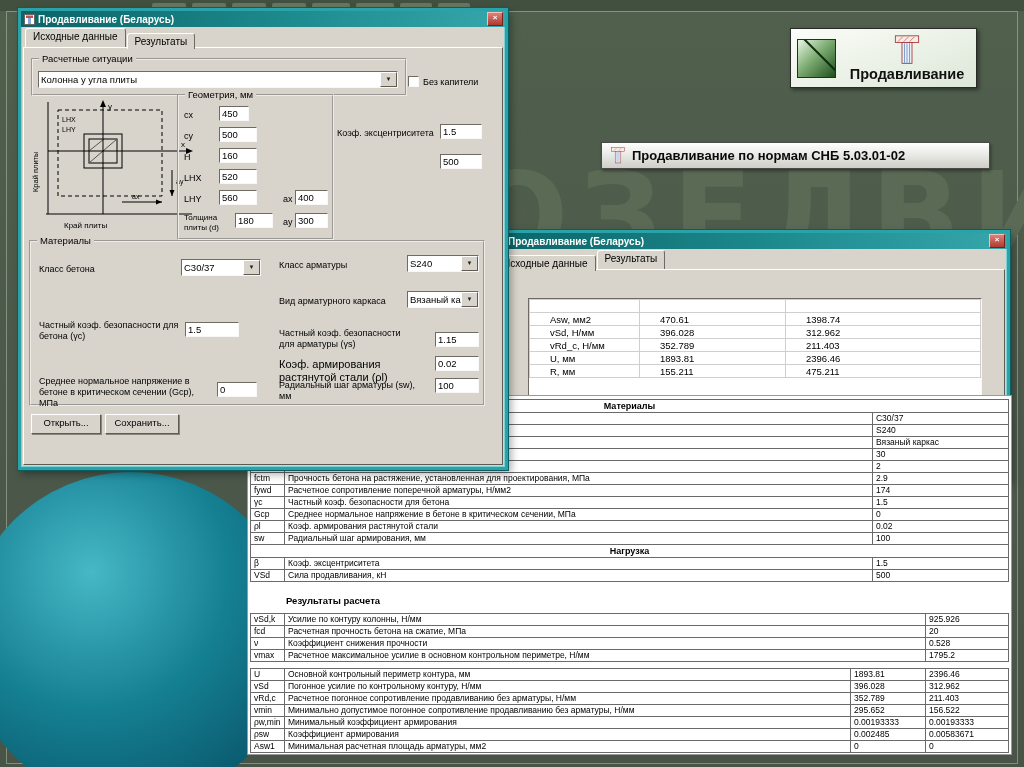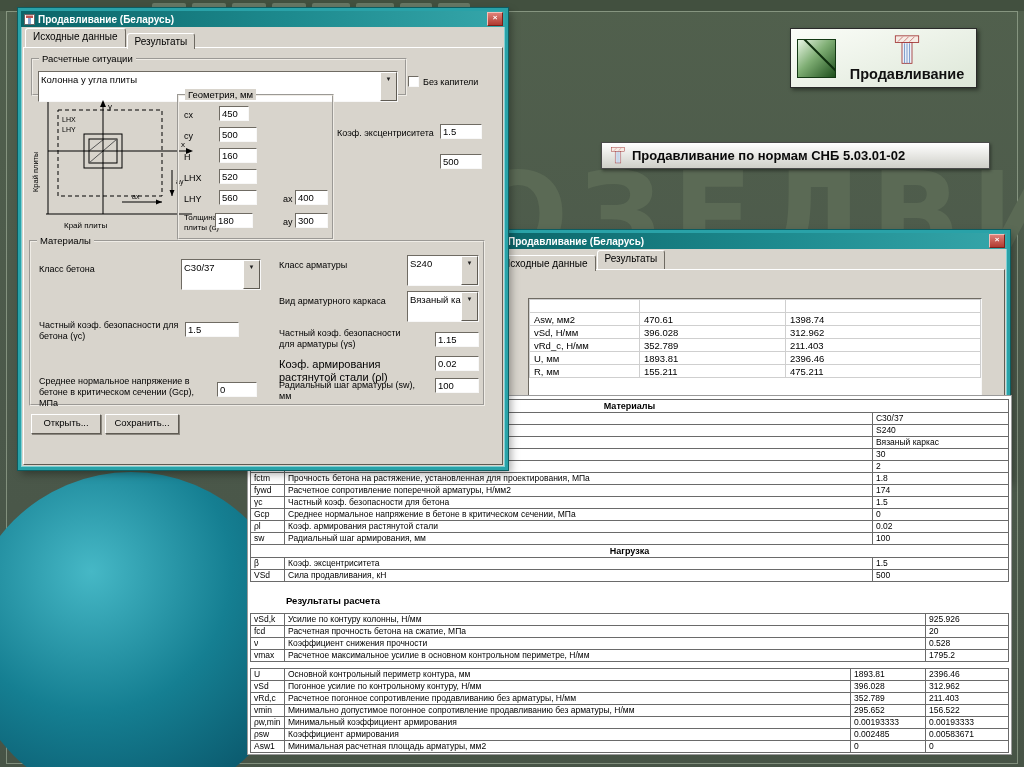--- a/index.html
+++ b/index.html
@@ -50,34 +50,34 @@
   .win1{left:18px;top:8px;width:484px;z-index:20;}
   .win1 .tabpage{height:416px;}
   .win2{left:488px;top:230px;width:522px;height:250px;z-index:5;box-sizing:border-box;}
   .win2 .tabpage{height:206px;}
 
   .grp{position:absolute;border:2px groove #efece6;}
   .grp-lbl{position:absolute;top:-7px;left:6px;background:#d8d4cc;padding:0 3px;font-size:9.5px;white-space:nowrap;}
   .lbl{position:absolute;font-size:9px;line-height:1.2;color:#000;}
   .tb{position:absolute;height:15px;box-sizing:border-box;border:1px solid;border-color:#6f6b63 #f8f8f8 #f8f8f8 #6f6b63;
       background:#fff;font-size:9.5px;padding:0 2px;font-family:inherit;color:#000;}
-  .combo{position:absolute;height:31px;background:#fff;border:1px solid;border-color:#6f6b63 #f8f8f8 #f8f8f8 #6f6b63;
+  .combo{position:absolute;height:17px;background:#fff;border:1px solid;border-color:#6f6b63 #f8f8f8 #f8f8f8 #6f6b63;
       display:flex;box-sizing:border-box;}
   .combo-val{flex:1;font-size:9.5px;padding:2px 2px 0;white-space:nowrap;overflow:hidden;}
   .combo-btn{width:15px;background:#d8d4cc;border:1px solid;border-color:#fff #5f5b53 #5f5b53 #fff;
       font-size:6px;text-align:center;line-height:13px;color:#222;cursor:default;}
   .cbx{width:11px;height:11px;background:#fff;border:1px solid;border-color:#6f6b63 #f8f8f8 #f8f8f8 #6f6b63;box-sizing:border-box;}
   .btn{position:absolute;height:18px;background:#d8d4cc;border:1px solid;border-color:#fff #5f5b53 #5f5b53 #fff;
       box-shadow:1px 1px 0 #8a867e;font-size:9.5px;text-align:center;line-height:16px;cursor:default;}
 
   
   .gridbox{position:absolute;left:34px;top:28px;width:452px;height:168px;background:#fff;
       border:1px solid;border-color:#6f6b63 #f8f8f8 #f8f8f8 #6f6b63;overflow:hidden;}
   .grid{width:100%;border-collapse:collapse;table-layout:fixed;}
-  .grid td{border:1px solid #cfcfcf;height:12px;font-size:9.5px;padding:0 4px;color:#000;
+  .grid td{border:1px solid #cfcfcf;height:12px;font-size:9.5px;padding:0 20px;color:#000;
       white-space:nowrap;overflow:hidden;}
 
   
   .report{position:absolute;left:247px;top:395px;width:765px;height:360px;box-sizing:border-box;z-index:10;
       background:#fff;border:1px solid #9a9a9a;padding:3px 2px;overflow:hidden;color:#000;}
   .rt{width:100%;border-collapse:collapse;table-layout:fixed;}
   .rt td{border:1px solid #6a6a6a;font-size:8.5px;padding:0 3px;height:11px;line-height:11px;
       white-space:nowrap;overflow:hidden;}
   .rt td.hdr{text-align:center;font-weight:bold;font-size:9px;height:12px;}
   .results-title{font-weight:bold;font-size:9.5px;margin:13px 0 7px 36px;}
@@ -224,21 +224,21 @@
             <td>30</td>
           </tr>
           <tr>
             <td>fctk</td>
             <td>Нормативная прочность бетона на растяжение, МПа</td>
             <td>2</td>
           </tr>
           <tr>
             <td>fctm</td>
             <td>Прочность бетона на растяжение, установленная для проектирования, МПа</td>
-            <td>1.8</td>
+            <td>2.9</td>
           </tr>
           <tr>
             <td>fywd</td>
             <td>Расчетное сопротивление поперечной арматуры, Н/мм2</td>
             <td>174</td>
           </tr>
           <tr>
             <td>γc</td>
             <td>Частный коэф. безопасности для бетона</td>
             <td>1.5</td>
@@ -424,21 +424,21 @@
         <input class="tb" style="left: 40px; top: 10px; width: 30px;" value="450">
         <span class="lbl" style="left:5px;top:35px;width:34px">cy</span>
         <input class="tb" style="left: 40px; top: 31px; width: 38px;" value="500">
         <span class="lbl" style="left:5px;top:56px;width:34px">H</span>
         <input class="tb" style="left: 40px; top: 52px; width: 38px;" value="160">
         <span class="lbl" style="left:5px;top:77px;width:34px">LHX</span>
         <input class="tb" style="left: 40px; top: 73px; width: 38px;" value="520">
         <span class="lbl" style="left:5px;top:98px;width:34px">LHY</span>
         <input class="tb" style="left: 40px; top: 94px; width: 38px;" value="560">
         <span class="lbl" style="left:5px;top:117px;width:38px;font-size:8px">Толщина плиты (d)</span>
-        <input class="tb" style="left: 36px; top: 117px; width: 38px;" value="180">
+        <input class="tb" style="left: 56px; top: 117px; width: 38px;" value="180">
         <span class="lbl" style="left:104px;top:98px">ax</span>
         <input class="tb" style="left: 116px; top: 94px; width: 33px;" value="400">
         <span class="lbl" style="left:104px;top:121px">ay</span>
         <input class="tb" style="left: 116px; top: 117px; width: 33px;" value="300">
       </div>
 
       <span class="lbl" style="left:313px;top:80px;width:100px">Коэф. эксцентриситета</span>
       <input class="tb" style="left: 416px; top: 76px; width: 42px;" value="1.5">
       <input class="tb" style="left: 416px; top: 106px; width: 42px;" value="500">
 

